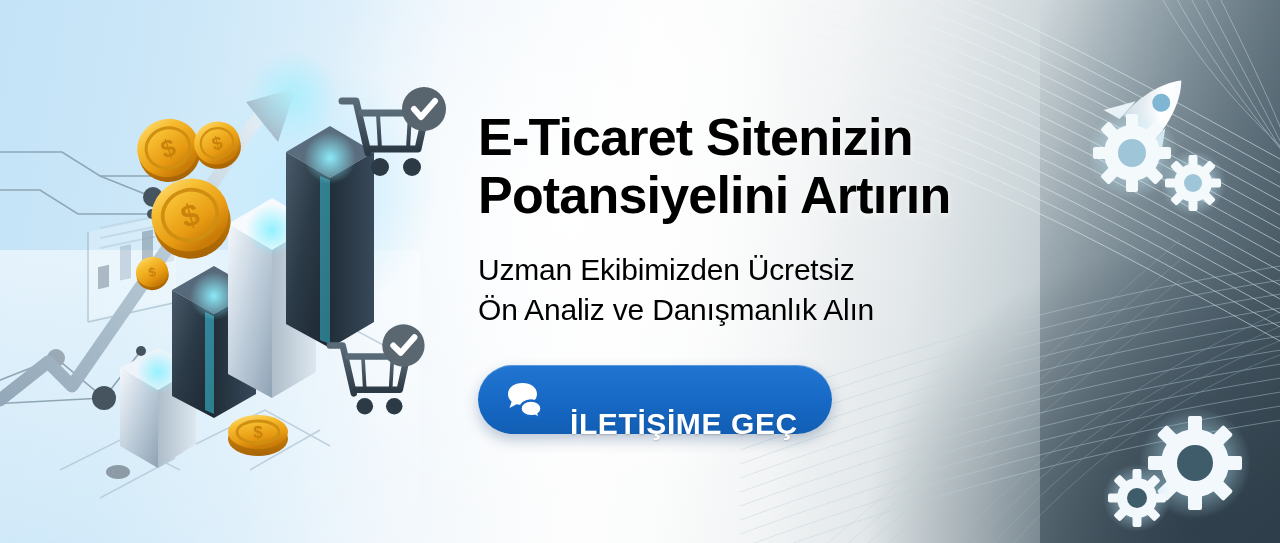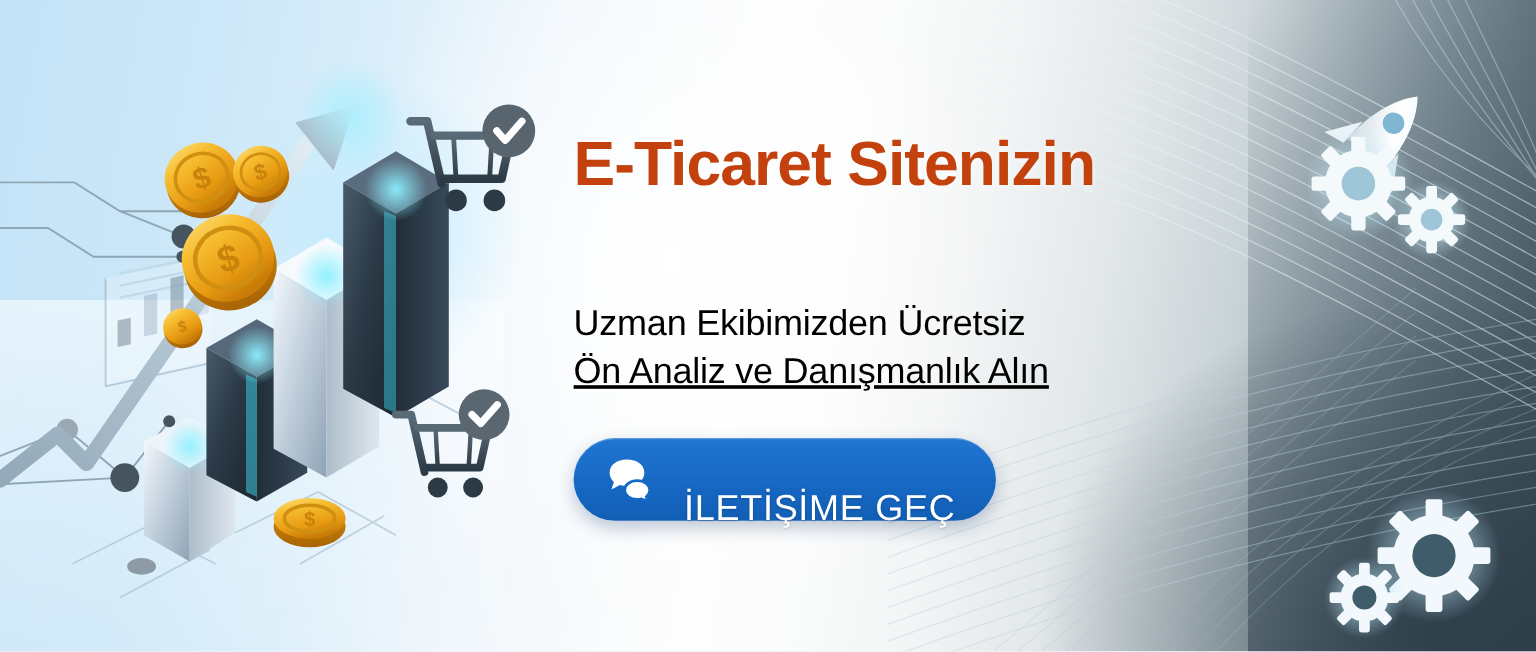--- a/index.html
+++ b/index.html
@@ -36,42 +36,42 @@
     opacity:.5;}
   .waves3{position:absolute;right:100px;top:200px;width:420px;height:400px;opacity:.35;}
 
   
   .illus{position:absolute;left:0;top:0;width:470px;height:543px;}
 
   
   .content{position:absolute;left:478px;top:0;width:620px;height:543px;}
   .headline{
     position:absolute;top:108px;left:0;width:600px;
-    color:#c2410c;font-size:52px;line-height:1.12;font-weight:bold;
+    color:#000000;font-size:52px;line-height:1.12;font-weight:bold;
     letter-spacing:-.8px;
     text-shadow:0 2px 6px rgba(255,255,255,.75);
   }
   .headline .l2{display:block;}
   .subhead{
     position:absolute;top:250px;left:0;width:600px;
     color:#000000;font-size:30px;line-height:1.33;font-weight:normal;
     letter-spacing:-.2px;
   }
-  .subhead .s2{display:block;text-decoration:underline;}
+  .subhead .s2{display:block;}
 
   .cta{
     position:absolute;left:0;top:365px;height:69px;
     display:inline-flex;align-items:center;gap:18px;
     padding:0 34px 0 28px;border:0;border-radius:40px;
     background:linear-gradient(180deg,#2176d2 0%,#1668c4 55%,#125eb4 100%);
     box-shadow:0 6px 14px rgba(20,60,110,.28), 0 1px 0 rgba(255,255,255,.25) inset;
     cursor:pointer;
   }
   .cta-label{
-    color:#ffffff;font-size:30px;font-weight:normal;letter-spacing:.6px;
+    color:#ffffff;font-size:30px;font-weight:bold;letter-spacing:.6px;
     font-family:"Liberation Sans", sans-serif;
     text-shadow:0 1px 2px rgba(0,0,0,.18);
     white-space:nowrap;
     margin-top:48px;
   }
   .chat-icon{width:46px;height:36px;display:block;flex:0 0 auto;}
 </style>
 </head>
 <body>
 
@@ -427,20 +427,21 @@
         <rect x="18" y="-4.5" width="11" height="9" rx="2" transform="rotate(45)"></rect>
       </g>
       <circle cx="0" cy="0" r="10" fill="#3f5c6b"></circle>
     </g>
   </svg>
 
   <div class="content">
 
     <div class="headline">
       <span>E-Ticaret Sitenizin</span>
+      <span class="l2">Potansiyelini Artırın</span>
     </div>
 
     <div class="subhead">
       <span>Uzman Ekibimizden Ücretsiz</span>
       <span class="s2">Ön Analiz ve Danışmanlık Alın</span>
     </div>
 
     <button class="cta">
       <svg class="chat-icon" viewBox="0 0 46 36">
         <path d="M2,12 C2,5.5 8.2,1 16.5,1 C24.8,1 31,5.5 31,12 C31,18.5 24.8,23 16.5,23

